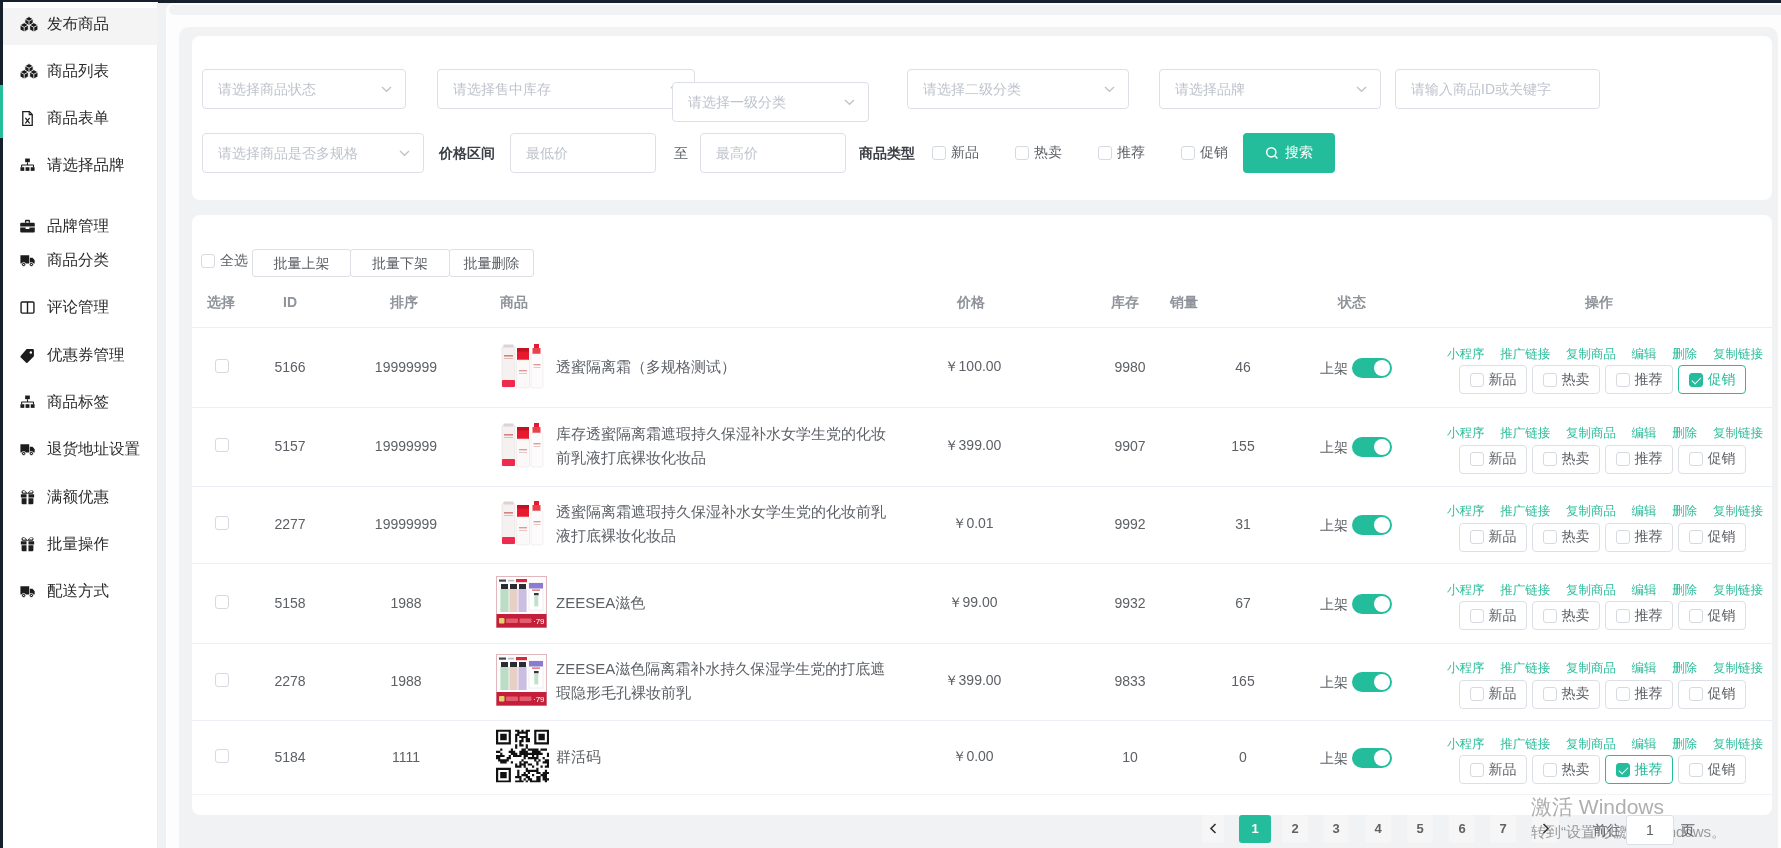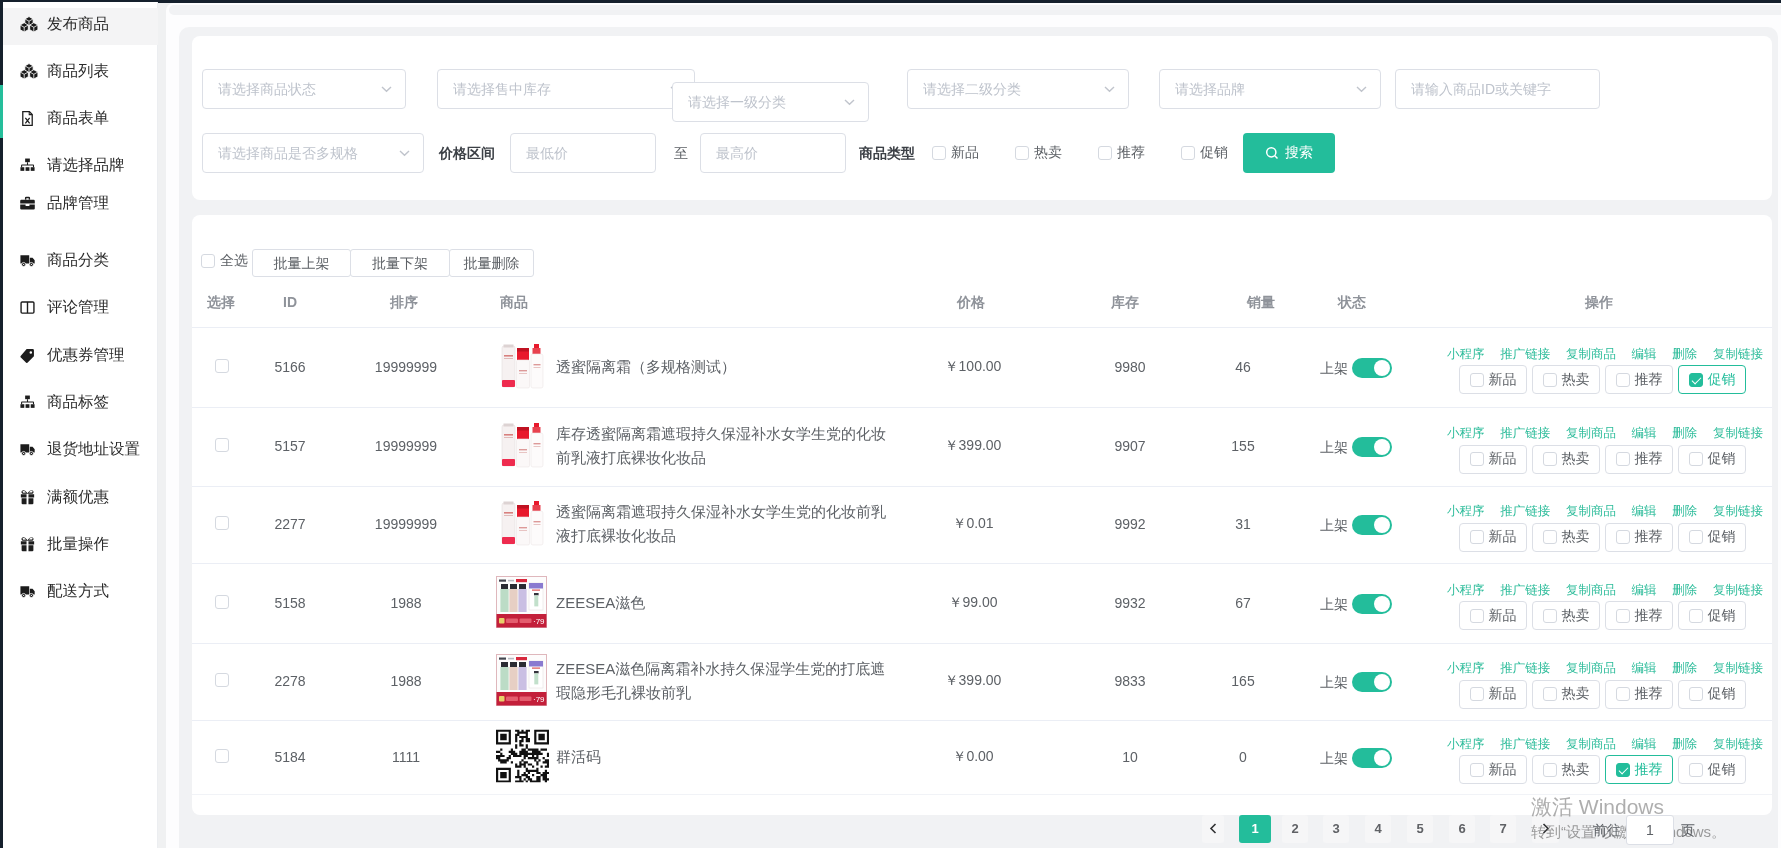--- a/index.html
+++ b/index.html
@@ -97,21 +97,21 @@
 <div class="mi" style="top:141.9px">
       <svg viewBox="0 0 14 14" fill="#1d1d1d" stroke="none">
         <rect x="4.8" y="0.5" width="4.4" height="3.4"></rect>
         <rect x="0.4" y="8.6" width="3.6" height="3.4"></rect>
         <rect x="5.2" y="8.6" width="3.6" height="3.4"></rect>
         <rect x="10" y="8.6" width="3.6" height="3.4"></rect>
         <path d="M6.5 3.9h1v2.2h4.8a.8.8 0 01.8.8v1.7h-1V7H2v1.6H1V6.9a.8.8 0 01.8-.8h4.7z"></path>
       </svg>
       <span>请选择品牌</span>
     </div>
-<div class="mi" style="top:179px">
+<div class="mi" style="top:202px">
       <svg viewBox="0 0 14 14" fill="#1d1d1d">
         <path d="M1.2 3.6h11.6a1 1 0 011 1V7H.2V4.6a1 1 0 011-1zM.2 8h5v1.3h3.6V8h5v3.6a1 1 0 01-1 1H1.2a1 1 0 01-1-1zM4.6 3.3V1.9a1.2 1.2 0 011.2-1.2h2.4a1.2 1.2 0 011.2 1.2v1.4H8.1V2H5.9v1.3z"></path>
       </svg>
       <span>品牌管理</span>
     </div>
 <div class="mi" style="top:236.5px">
       <svg viewBox="0 0 14 14">
         <path fill="#1c1c1c" d="M.4 2.2h8.2v7.6H.4zM9.2 4.4h2.5l2 2.4v2.9H9.2z"></path>
         <circle cx="3.4" cy="10.7" r="1.9" fill="#1c1c1c" stroke="#fff" stroke-width="0.7"></circle>
         <circle cx="3.4" cy="10.7" r="0.6" fill="#fff"></circle>
@@ -213,21 +213,21 @@
 <div class="fck" style="left:201px;top:241px;height:40px"><span class="ckb"></span>全选</div>
 <div class="btn" style="left:252px;top:249px;width:99px">批量上架</div>
 <div class="btn" style="left:350px;top:249px;width:100px">批量下架</div>
 <div class="btn" style="left:449px;top:249px;width:85px">批量删除</div>
 <div class="th" style="left:221px;top:294px">选择</div>
 <div class="th" style="left:290px;top:294px">ID</div>
 <div class="th" style="left:404px;top:294px">排序</div>
 <div class="th" style="left:514px;top:294px">商品</div>
 <div class="th" style="left:971px;top:294px">价格</div>
 <div class="th" style="left:1125px;top:294px">库存</div>
-<div class="th" style="left:1261px;top:294px">销量</div>
+<div class="th" style="left:1184px;top:294px">销量</div>
 <div class="th" style="left:1352px;top:294px">状态</div>
 <div class="th" style="left:1599px;top:294px">操作</div>
 
 <div class="row" style="top:327px;height:80px;">
 <div class="ckcell"><span class="ckb"></span></div>
 <div class="cell" style="left:98px">5166</div>
 <div class="cell" style="left:214px">19999999</div>
 <div class="pimg" style="margin-left:5px"><svg width="43" height="52" viewBox="0 0 43 52">
         <rect x="1" y="6" width="13" height="41" rx="2" fill="#f6f1f1" stroke="#e4dddd" stroke-width="0.6"></rect>
         <rect x="2.5" y="4.5" width="10" height="3" fill="#ddd3d3"></rect>

